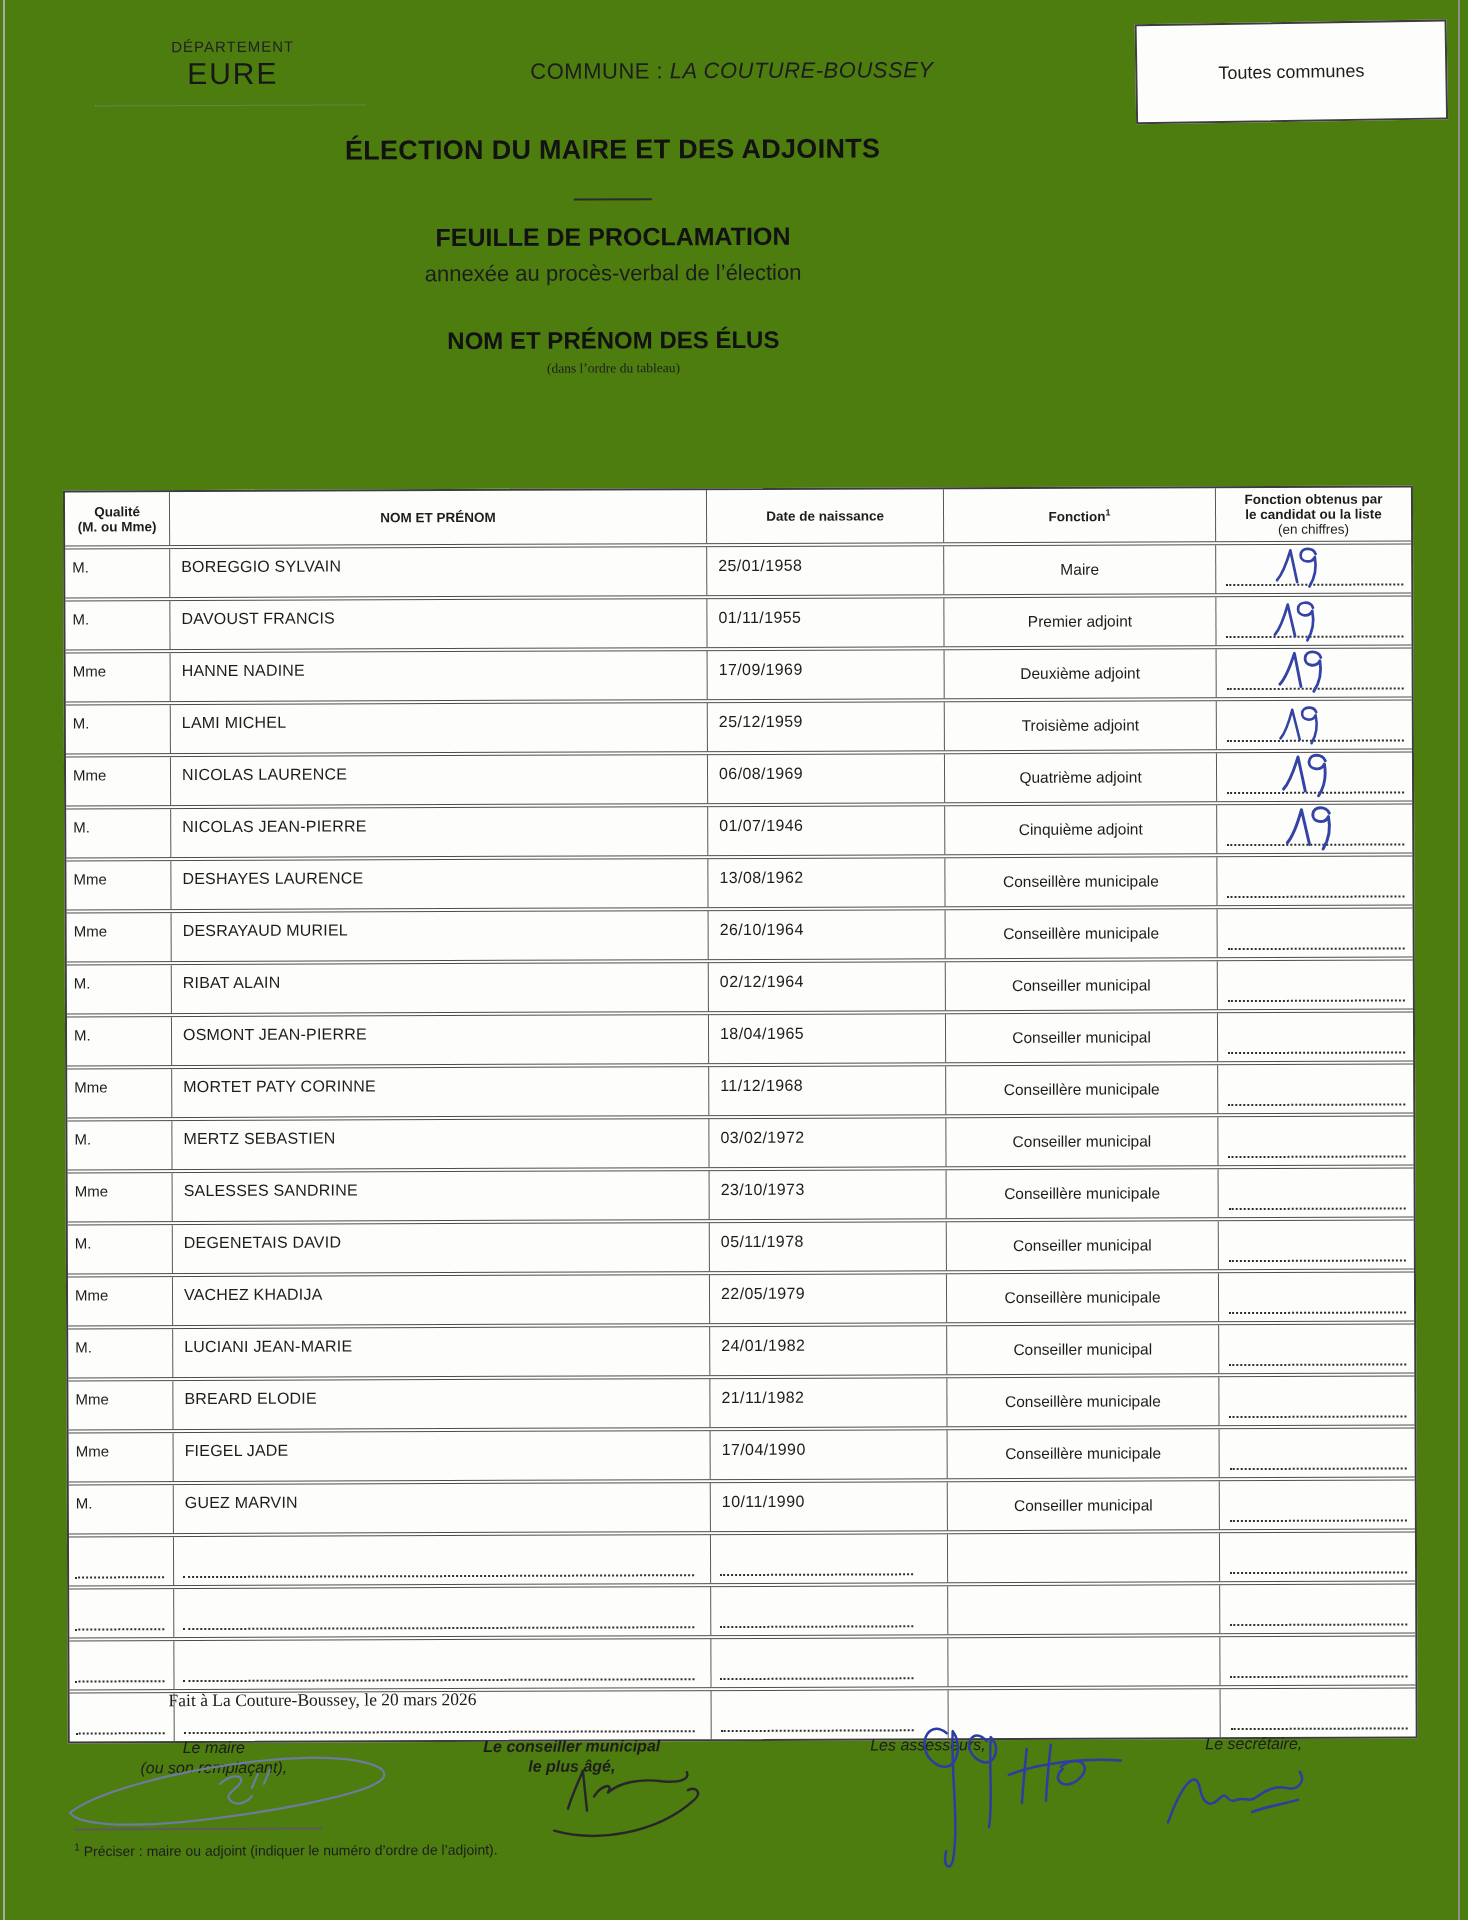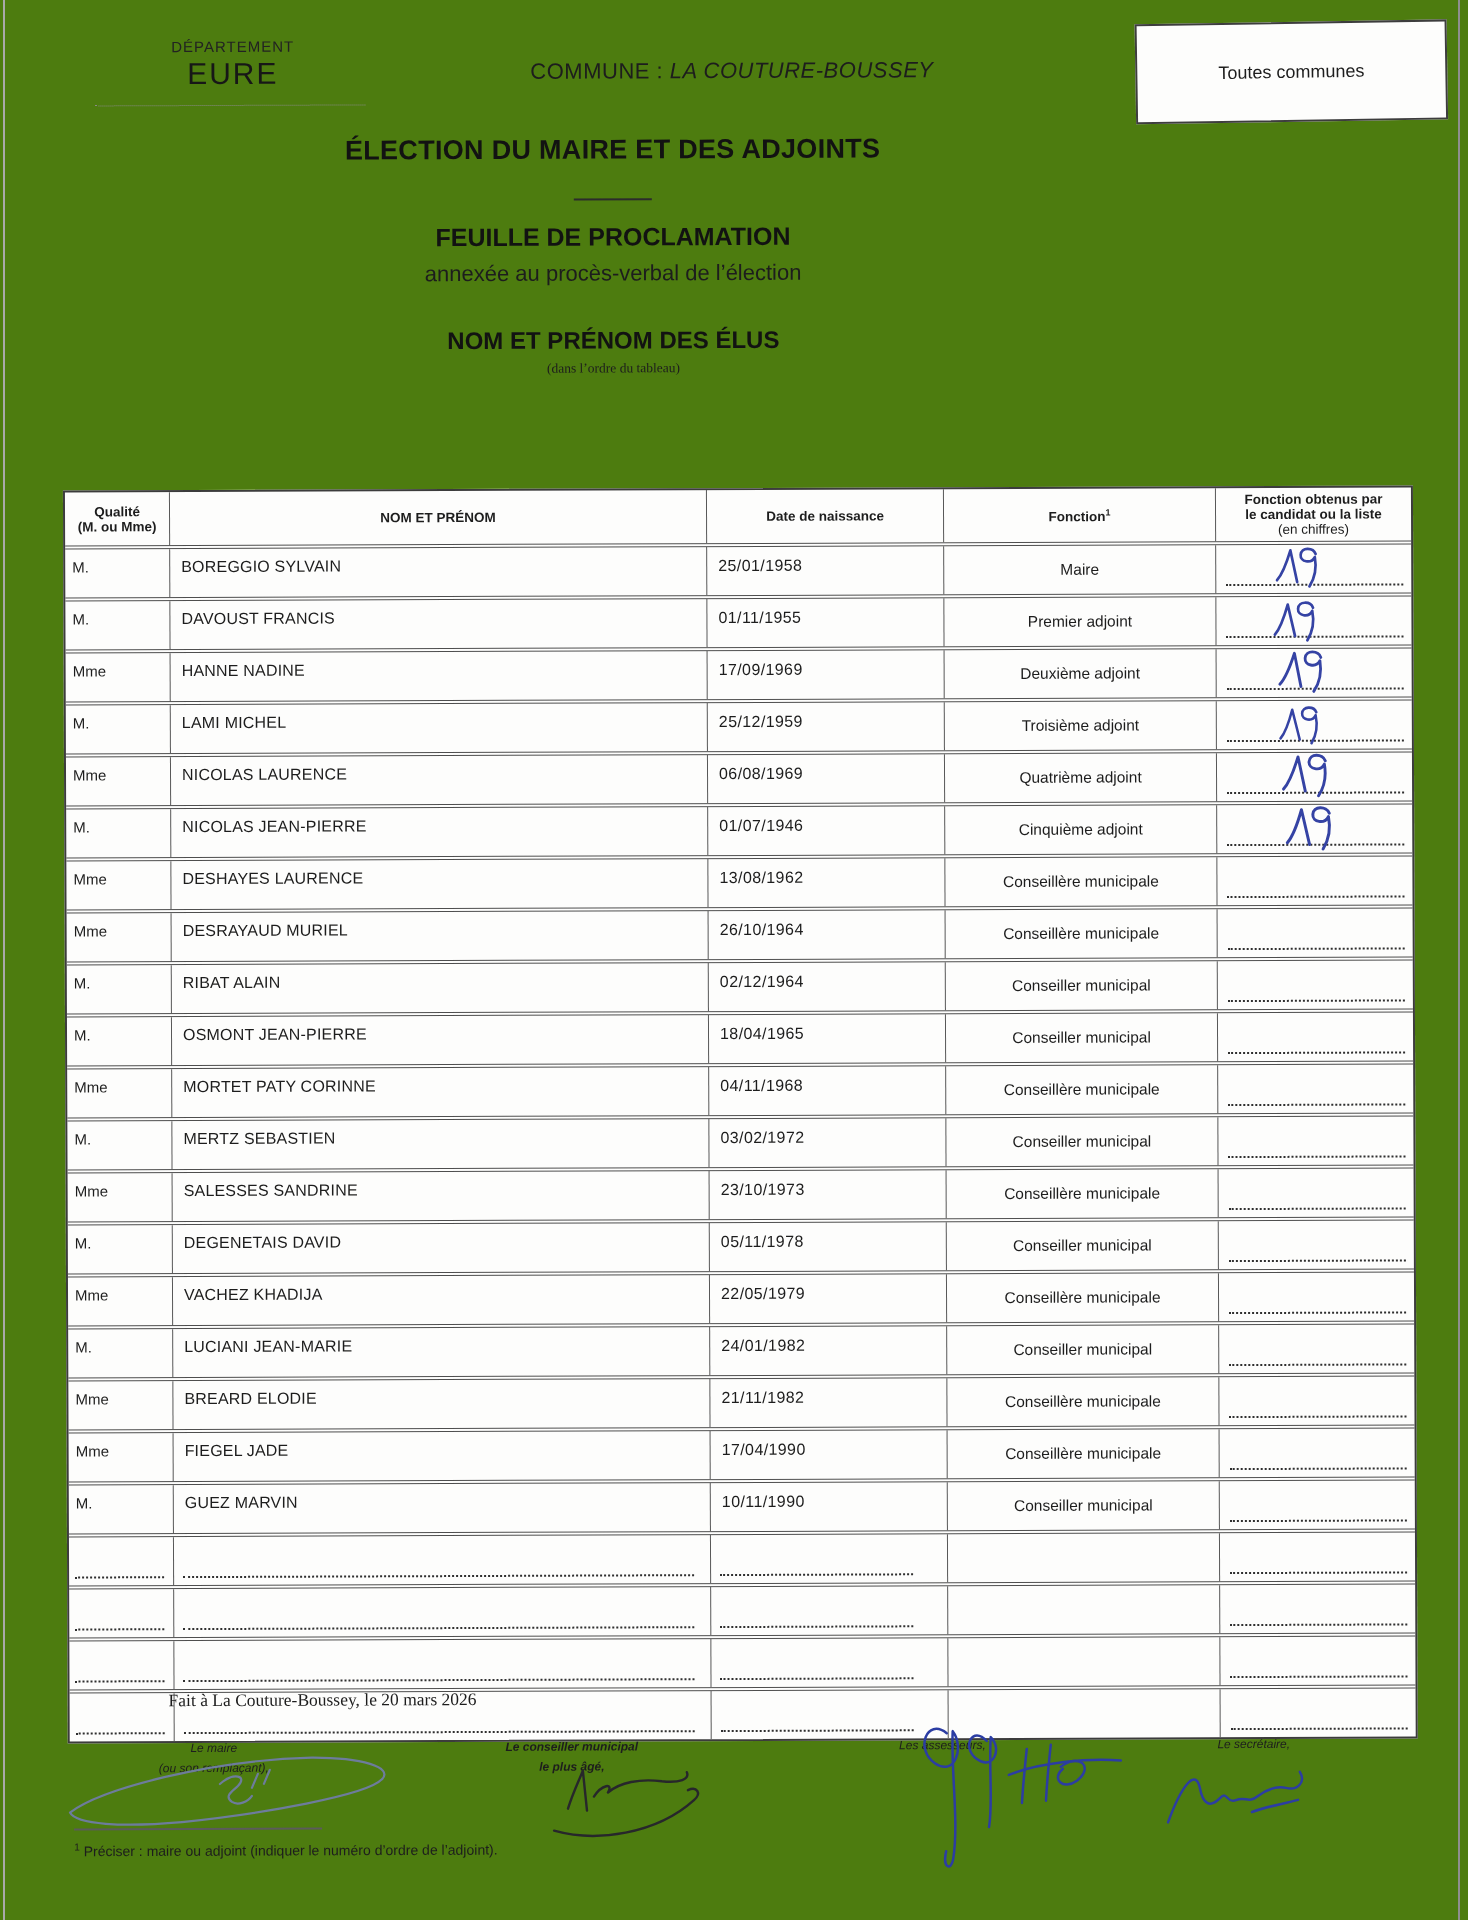--- a/index.html
+++ b/index.html
@@ -48,21 +48,21 @@
   .cs{position:relative;}
   .dotline{position:absolute;left:5%;right:4%;bottom:7px;border-bottom:2.2px dotted #2f2f2f;}
   .dl-q{left:6px;right:9px;}
   .dl-n{left:9px;right:16px;}
   .dl-d{left:9px;right:34px;}
   .ink19{position:absolute;left:50%;top:1px;width:64px;height:46px;display:none;}
   .ink19 path{fill:none;stroke:var(--ink,#3543a4);stroke-width:2.7;stroke-linecap:round;stroke-linejoin:round;}
 
   
   .fait{position:absolute;left:165px;top:1688px;font-family:"Liberation Serif",serif;font-size:17.5px;}
-  .sig-label{position:absolute;top:1736px;text-align:center;font-style:italic;font-size:12px;line-height:20px;}
+  .sig-label{position:absolute;top:1736px;text-align:center;font-style:italic;font-size:16px;line-height:20px;}
   .sig-label.l1{left:90px;width:240px;}
   .sig-label.l2{left:448px;width:240px;font-weight:bold;}
   .sig-label.l3{left:790px;width:180px;text-align:right;padding-left:12px;}
   .sig-label.l4{left:1148px;width:180px;text-align:center;padding-left:12px;}
   .sig{position:absolute;}
   .sig path{fill:none;stroke-linecap:round;stroke-linejoin:round;}
   .sig-maire{left:58px;top:1748px;}
   .sig-maire path{stroke:#6d7c9c;stroke-width:2.2;}
   .sig-conseiller{left:540px;top:1756px;}
   .sig-conseiller path{stroke:#27272b;stroke-width:2.4;}
@@ -251,21 +251,21 @@
         <div class="td cf">Conseiller municipal</div>
         <div class="td cs">
           <div class="dotline"></div>
 
         </div>
       </div>
 
       <div class="tr">
         <div class="td cq">Mme</div>
         <div class="td cn">MORTET PATY CORINNE</div>
-        <div class="td cd">04/11/1968</div>
+        <div class="td cd">11/12/1968</div>
         <div class="td cf">Conseillère municipale</div>
         <div class="td cs">
           <div class="dotline"></div>
 
         </div>
       </div>
 
       <div class="tr">
         <div class="td cq">M.</div>
         <div class="td cn">MERTZ SEBASTIEN</div>

